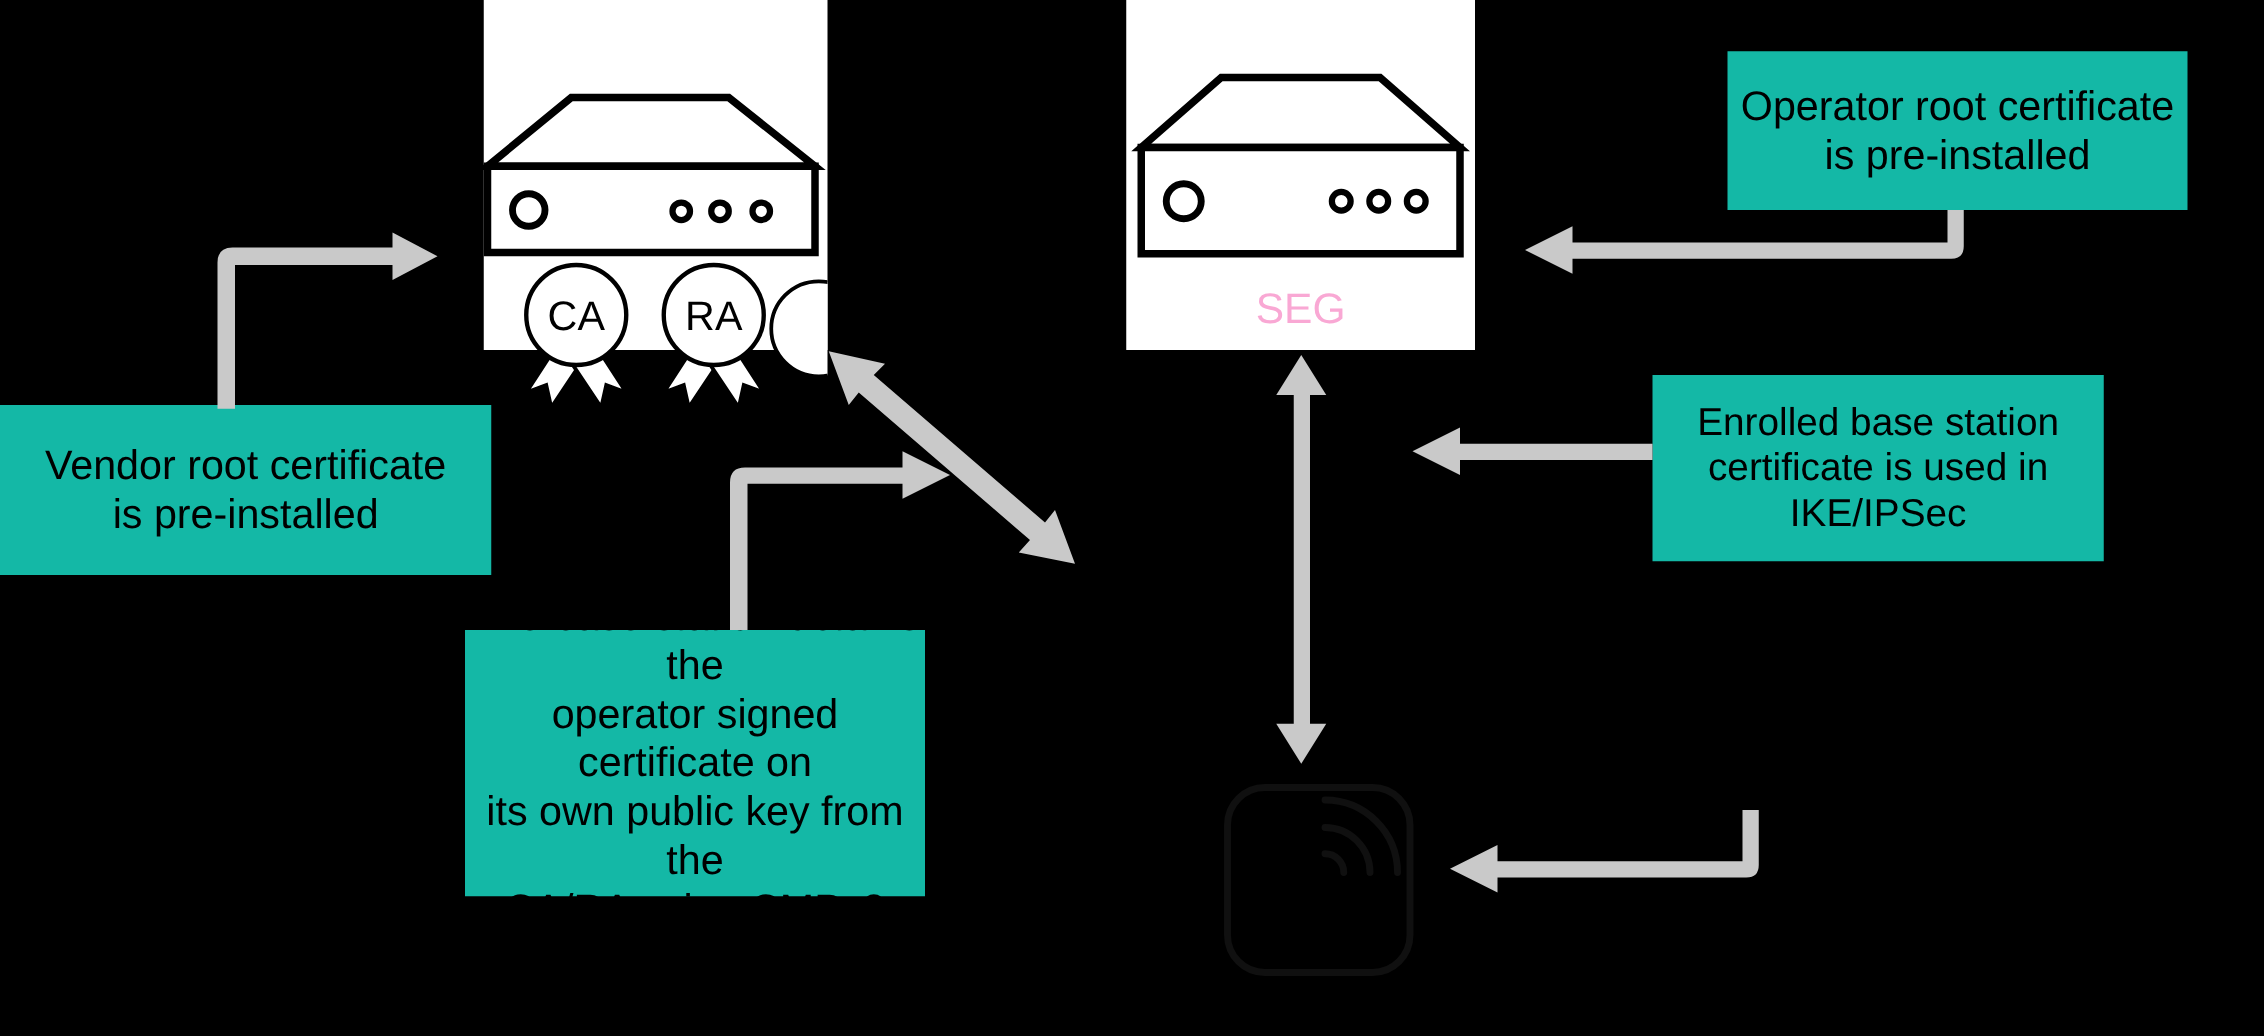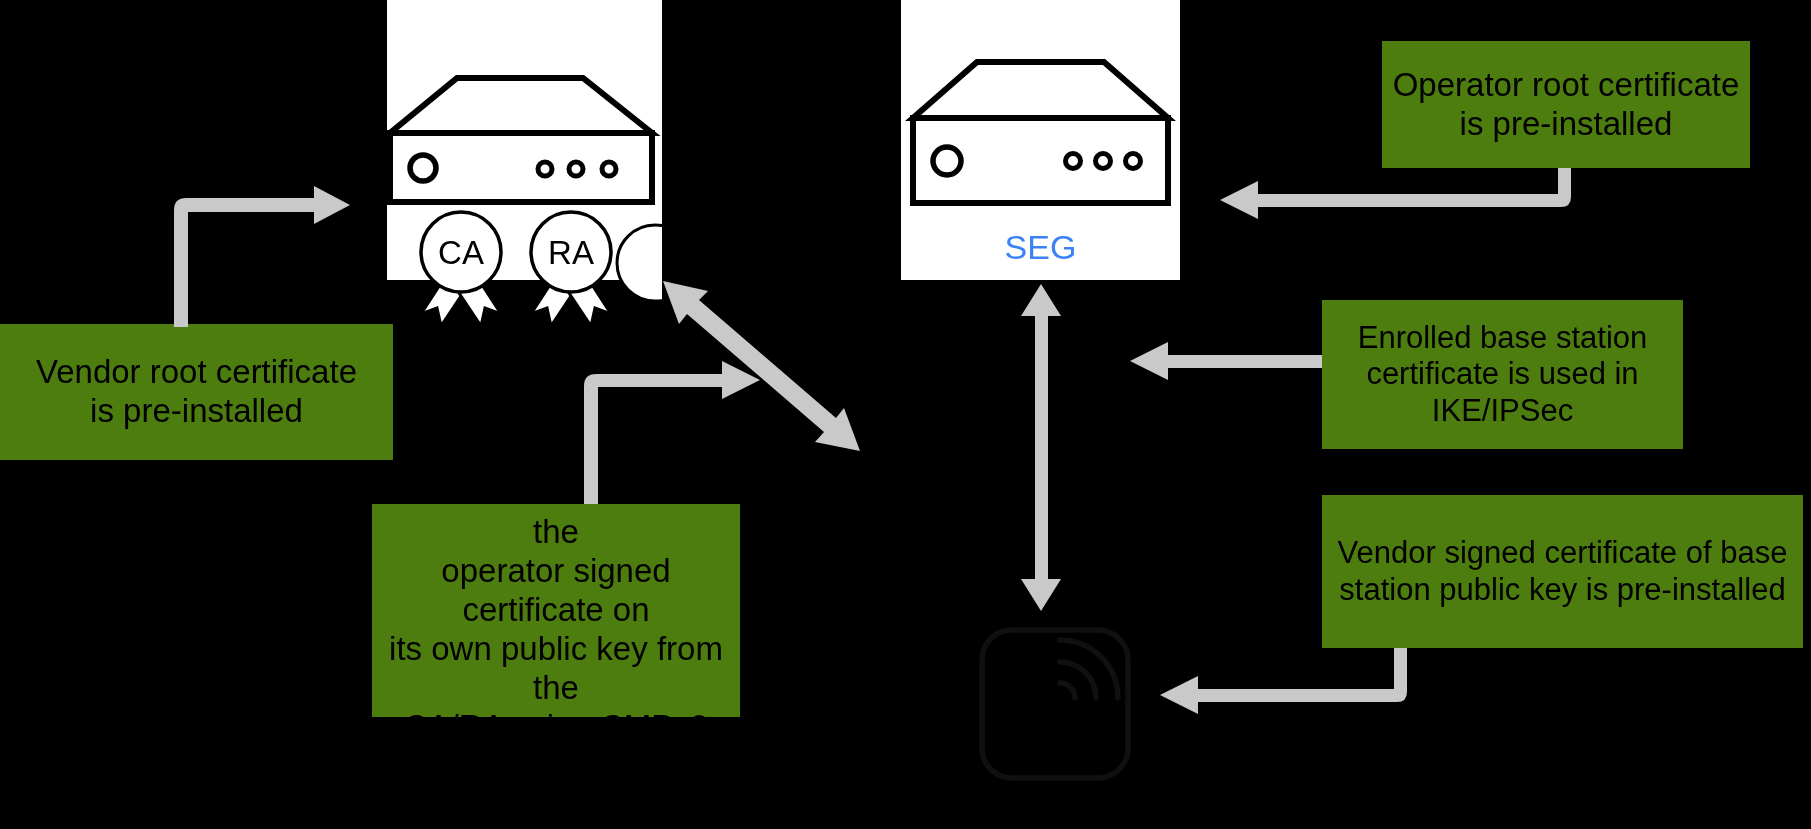--- a/index.html
+++ b/index.html
@@ -1,29 +1,29 @@
 <!DOCTYPE html>
 <html><head>
 <meta charset="utf-8">
 <style>
   html,body{margin:0;padding:0;background:#000;}
   .stage{
     position:relative;width:1811px;height:829px;background:#000000;
     overflow:hidden;font-family:"Liberation Sans",sans-serif;color:#000;
   }
   .callout{
-    position:absolute;background:#4d7c0f;color:#000000;
+    position:absolute;background:#14b8a6;color:#000000;
     display:flex;align-items:center;justify-content:center;
     text-align:center;white-space:pre-line;line-height:1.18;
     font-size:33px;
   }
   .callout.small{font-size:31px;}
   .whitebox{position:absolute;background:#ffffff;}
   .node-label{
-    position:absolute;text-align:center;font-size:34px;color:#3b82f6;
+    position:absolute;text-align:center;font-size:34px;color:#f9a8d4;
   }
   .overlay{
     position:absolute;left:0;top:0;width:1811px;height:829px;
     pointer-events:none;
   }
   .arrow{fill:#c9c9c9;stroke:none;}
   .ink{stroke:#000000;fill:#ffffff;}
 </style>
 </head>
 <body>
@@ -37,22 +37,20 @@
   <div class="callout" style="left:0;top:324px;width:393px;height:136px;">Vendor root certificate
 is pre-installed</div>
   <div class="callout" style="left:1382px;top:41px;width:368px;height:127px;">Operator root certificate
 is pre-installed</div>
   <div class="callout small" style="left:1322px;top:300px;width:361px;height:149px;">Enrolled base station
 certificate is used in IKE/IPSec</div>
   <div class="callout" style="left:372px;top:504px;width:368px;height:213px;">The base station obtains the
 operator signed certificate on
 its own public key from the
 CA/RA using CMPv2</div>
-  <div class="callout small" style="left:1322px;top:495px;width:481px;height:153px;">Vendor signed certificate of base
-station public key is pre-installed</div>
 
   <svg class="overlay" viewBox="0 0 1811 829">
     <defs>
       <clipPath id="caraBoxClip">
           <rect x="387" y="0" width="275" height="829"></rect>
         </clipPath>
     </defs>
 
     <g>
       <path class="ink" stroke-width="6" d="M457,78 L583,78 L652,133 L390,133 Z"></path>

